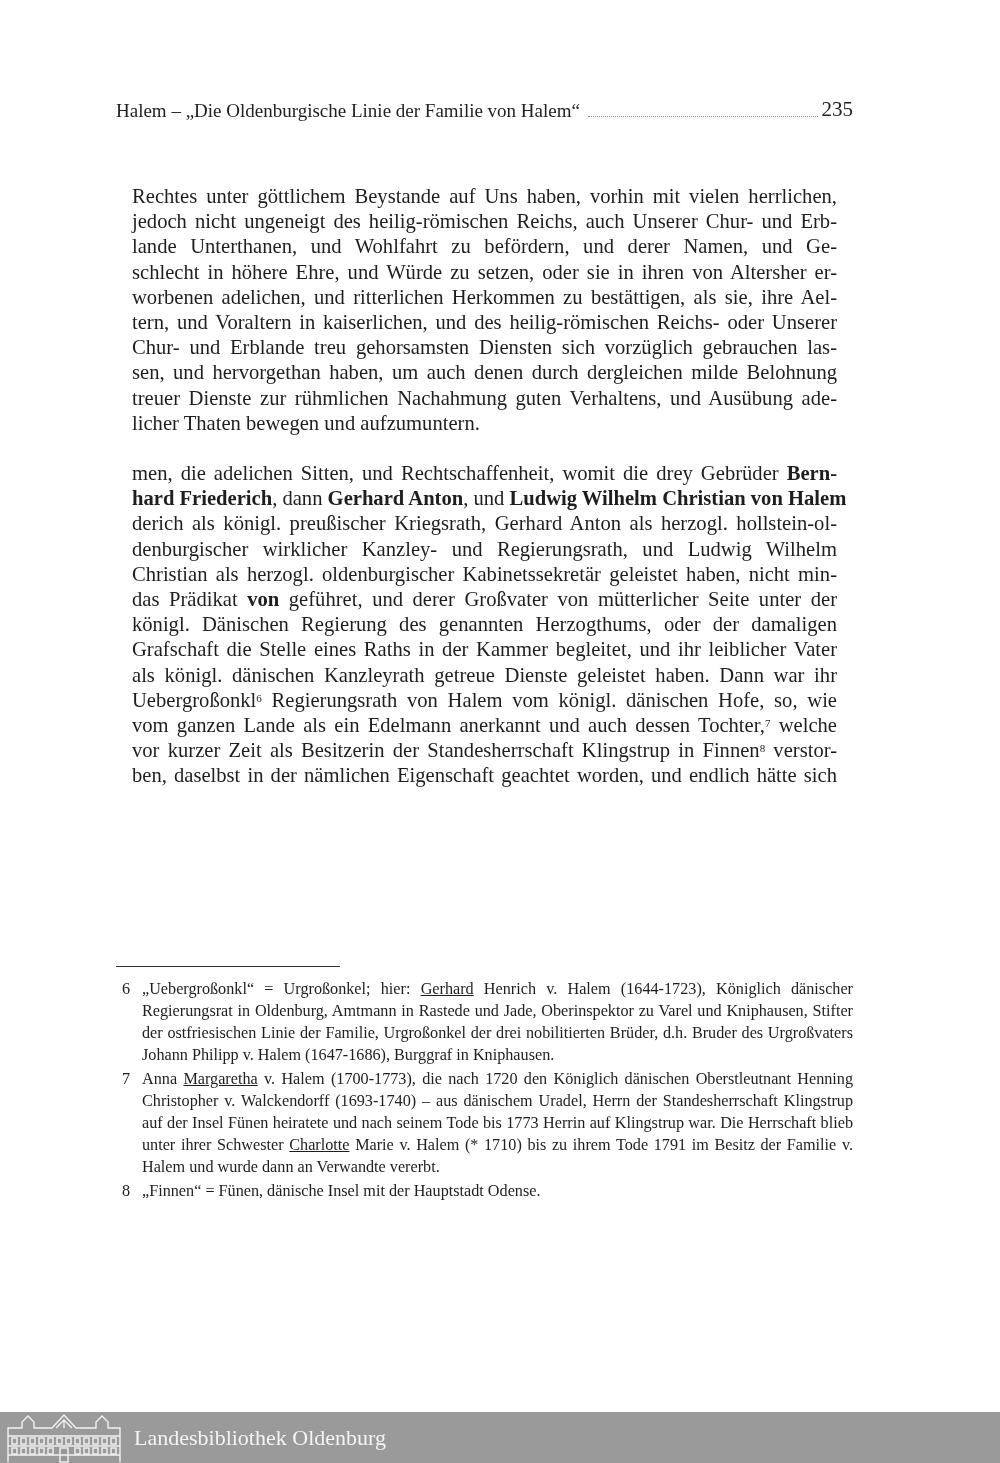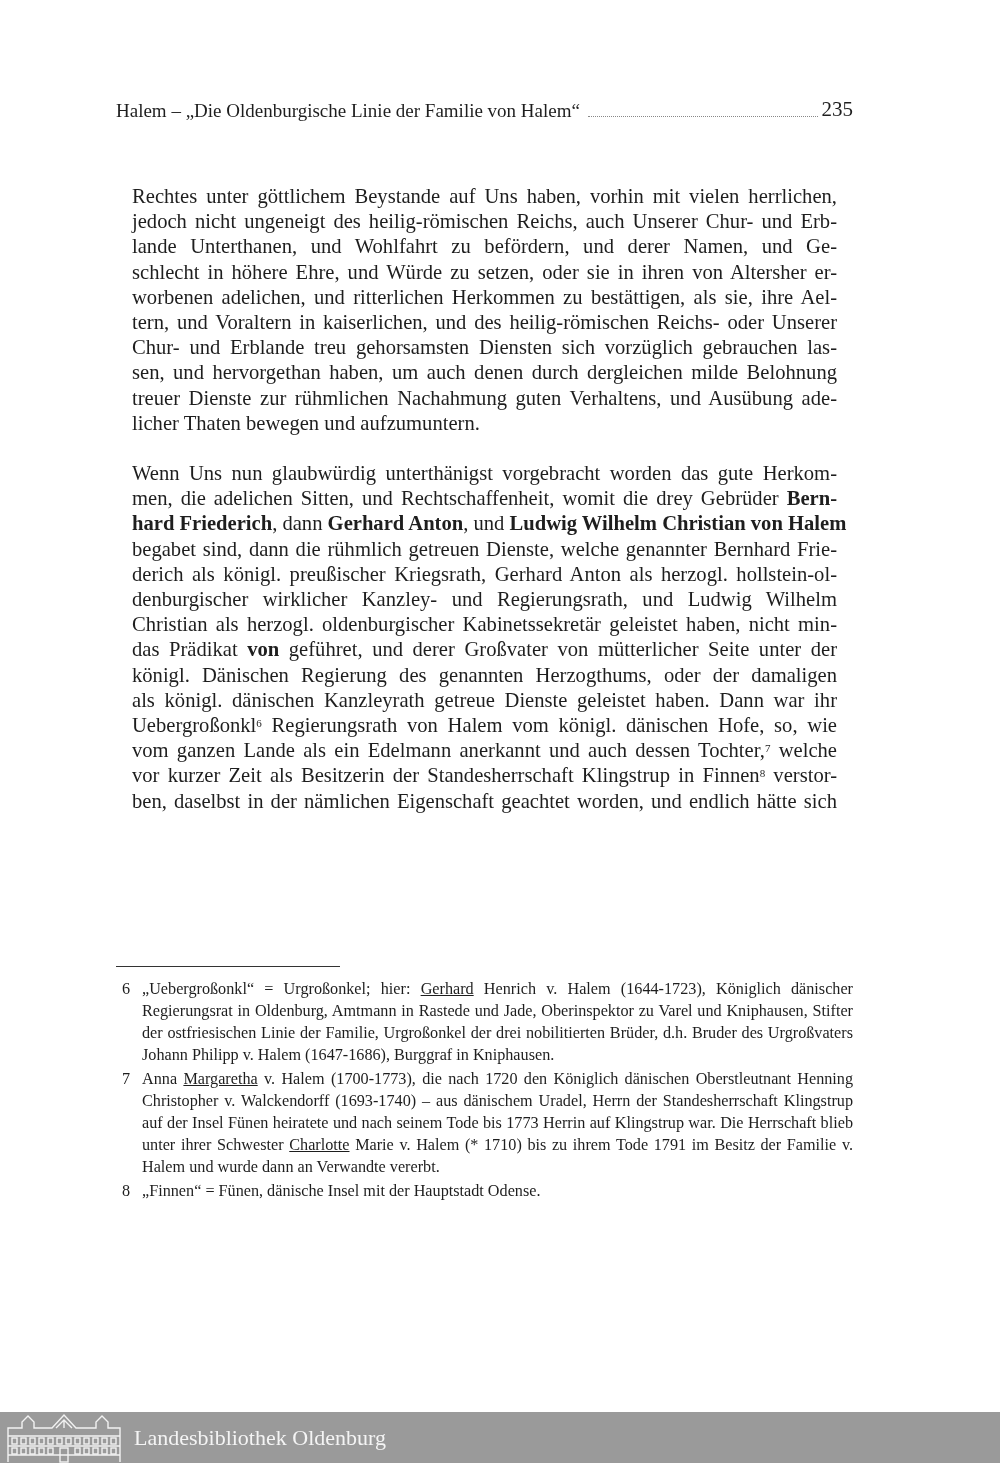--- a/index.html
+++ b/index.html
@@ -42,29 +42,28 @@
     <span class="line">lande Unterthanen, und Wohlfahrt zu befördern, und derer Namen, und Ge-</span>
     <span class="line">schlecht in höhere Ehre, und Würde zu setzen, oder sie in ihren von Altersher er-</span>
     <span class="line">worbenen adelichen, und ritterlichen Herkommen zu bestättigen, als sie, ihre Ael-</span>
     <span class="line">tern, und Voraltern in kaiserlichen, und des heilig-römischen Reichs- oder Unserer</span>
     <span class="line">Chur- und Erblande treu gehorsamsten Diensten sich vorzüglich gebrauchen las-</span>
     <span class="line">sen, und hervorgethan haben, um auch denen durch dergleichen milde Belohnung</span>
     <span class="line">treuer Dienste zur rühmlichen Nachahmung guten Verhaltens, und Ausübung ade-</span>
     <span class="line last">licher Thaten bewegen und aufzumuntern.</span>
   </p>
   <p>
-    <span class="line">Wenn Uns nun glaubwürdig unterthänigst vorgebracht worden das gute Herkom-</span>
     <span class="line"><span>men, die adelichen Sitten, und Rechtschaffenheit, womit die drey Gebrüder </span><b>Bern-</b></span>
     <span class="line"><b>hard Friederich</b><span>, dann </span><b>Gerhard Anton</b><span>, und </span><b>Ludwig Wilhelm Christian von Halem</b></span>
-    <span class="line">begabet sind, dann die rühmlich getreuen Dienste, welche genannter Bernhard Frie-</span>
     <span class="line">derich als königl. preußischer Kriegsrath, Gerhard Anton als herzogl. hollstein-ol-</span>
     <span class="line">denburgischer wirklicher Kanzley- und Regierungsrath, und Ludwig Wilhelm</span>
     <span class="line">Christian als herzogl. oldenburgischer Kabinetssekretär geleistet haben, nicht min-</span>
     <span class="line"><span>das Prädikat </span><b>von</b><span> geführet, und derer Großvater von mütterlicher Seite unter der</span></span>
     <span class="line">königl. Dänischen Regierung des genannten Herzogthums, oder der damaligen</span>
+    <span class="line">Grafschaft die Stelle eines Raths in der Kammer begleitet, und ihr leiblicher Vater</span>
     <span class="line">als königl. dänischen Kanzleyrath getreue Dienste geleistet haben. Dann war ihr</span>
     <span class="line"><span>Uebergroßonkl</span><sup>6</sup><span> Regierungsrath von Halem vom königl. dänischen Hofe, so, wie</span></span>
     <span class="line"><span>vom ganzen Lande als ein Edelmann anerkannt und auch dessen Tochter,</span><sup>7</sup><span> welche</span></span>
     <span class="line"><span>vor kurzer Zeit als Besitzerin der Standesherrschaft Klingstrup in Finnen</span><sup>8</sup><span> verstor-</span></span>
     <span class="line">ben, daselbst in der nämlichen Eigenschaft geachtet worden, und endlich hätte sich</span>
   </p>
 </div>
 
 <div class="fn-rule"></div>
 

